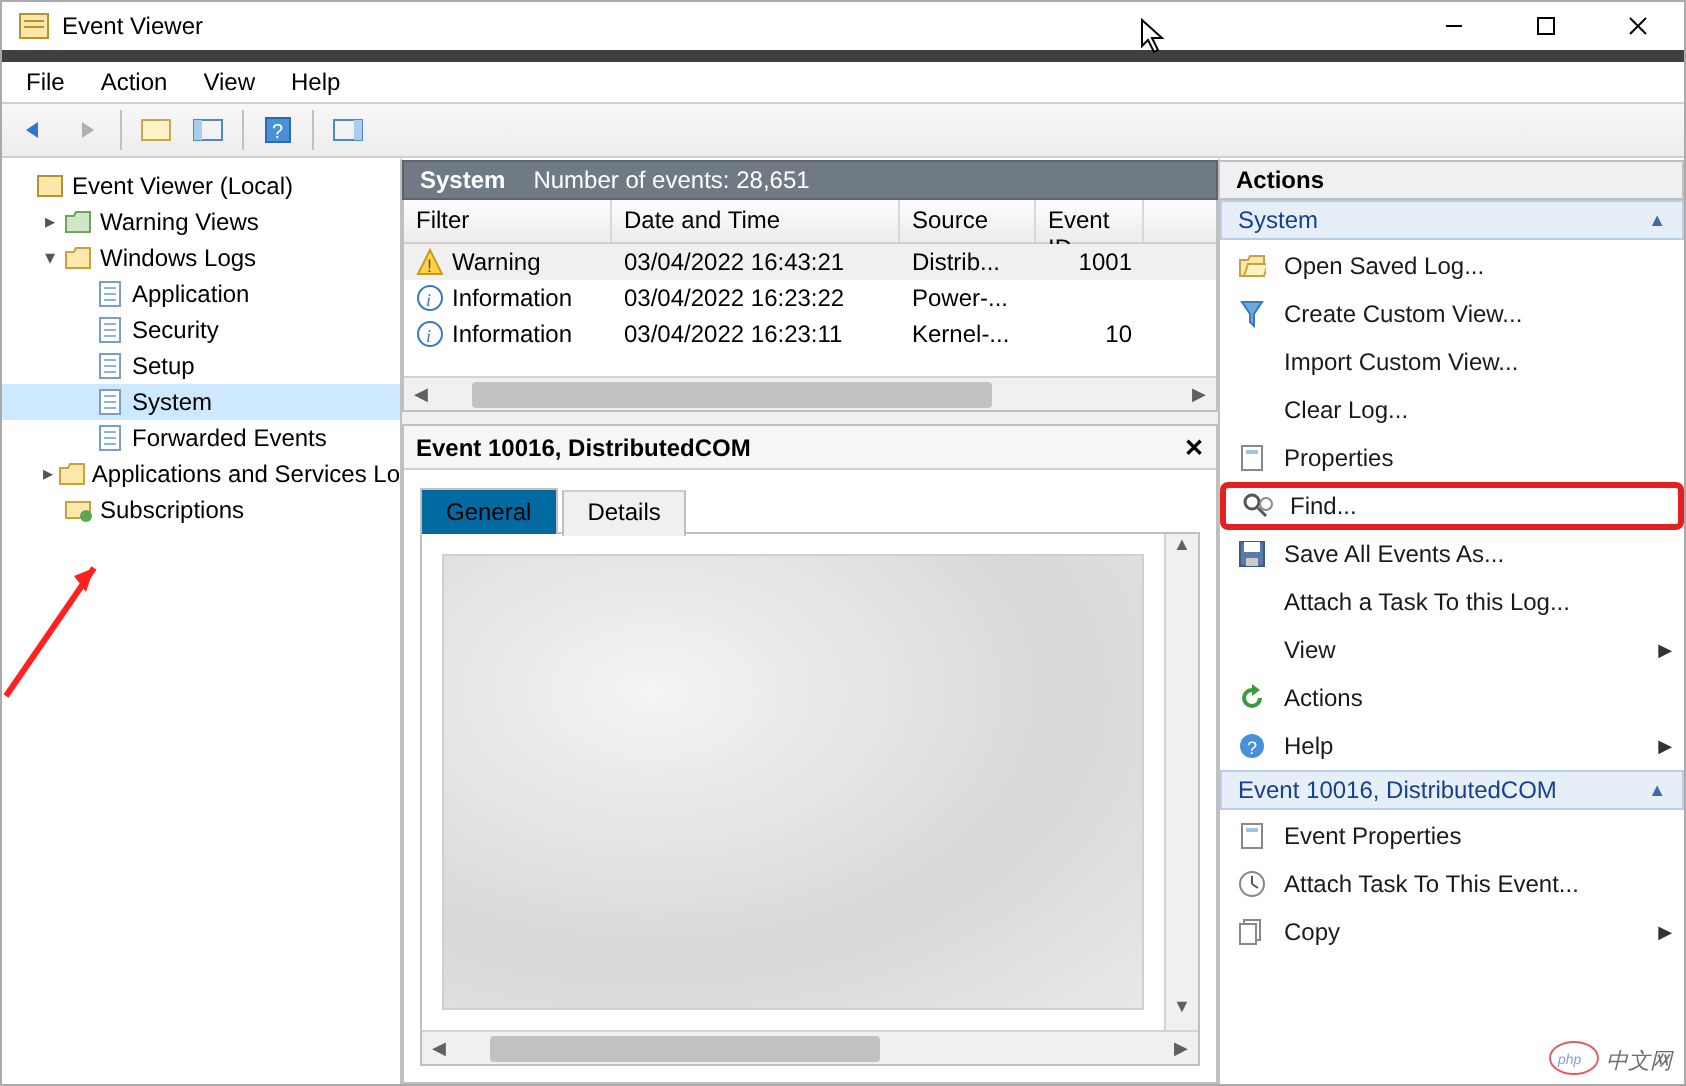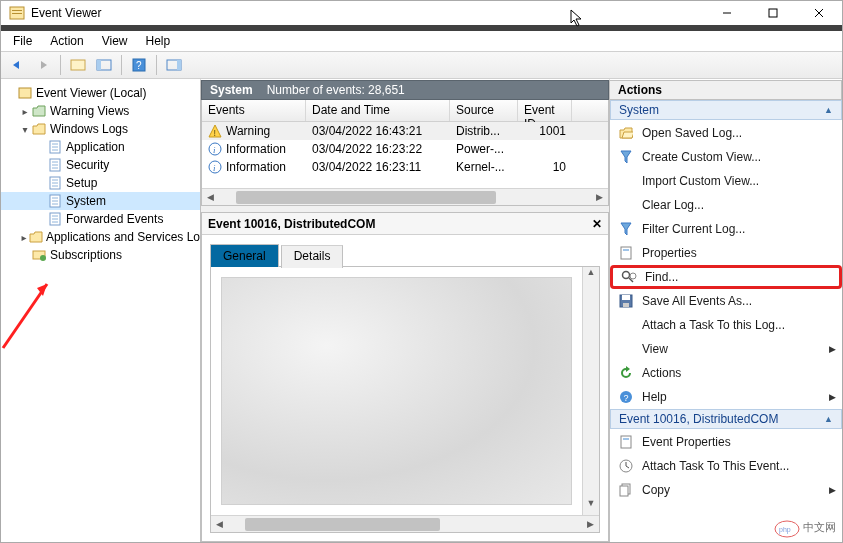--- a/index.html
+++ b/index.html
@@ -82,21 +82,21 @@
   .actions-body { flex: 1; overflow-y: auto; border-right: none; }
   .actions-group-hdr { background: #e6eef8; border: 1px solid #b8cee6; height: 20px; display: flex; align-items: center; justify-content: space-between; padding: 0 8px; font-size: 12px; color: #15428b; margin-bottom: 1px; }
   .actions-group-hdr .chev { font-size: 9px; color: #3a6ea5; }
   .action-item { display: flex; align-items: center; height: 24px; padding: 0 6px 0 8px; gap: 8px; font-size: 12px; color: #1a1a1a; }
   .action-icon { width: 16px; height: 16px; display: inline-flex; align-items: center; justify-content: center; }
   .action-item .sub { margin-left: auto; font-size: 9px; color: #333; }
   .highlight-box { border: 3px solid #e52020; border-radius: 4px; }
   
   .cursor { position: absolute; left: 569px; top: 8px; pointer-events: none; }
   
-  .watermark { position: absolute; right: 6px; bottom: 4px; display: flex; align-items: flex-start; gap: 3px; opacity: 0.85; font-size: 11px; color: #555; }
+  .watermark { position: absolute; right: 6px; bottom: 4px; display: flex; align-items: flex-end; gap: 3px; opacity: 0.85; font-size: 11px; color: #555; font-style: italic; }
 </style>
 </head>
 <body>
 
 <div class="titlebar">
   <span class="app-icon">
     <svg width="16" height="16">
         <rect x="1" y="2" width="14" height="12" fill="#fce8a8" stroke="#b89030"></rect>
         <rect x="3" y="5" width="10" height="1" fill="#b89030"></rect>
         <rect x="3" y="8" width="10" height="1" fill="#b89030"></rect>
@@ -288,21 +288,21 @@
     </svg>
   </div>
 
   <div class="pane center-pane">
     <div class="section-header">
       <strong>System</strong>
       <span class="hcount"><span>Number of events:</span> <span>28,651</span></span>
     </div>
     <div class="table-wrap">
       <div class="thead">
-        <div class="th" style="width:104px">Events</div>
+        <div class="th" style="width:104px">Filter</div>
         <div class="th" style="width:144px">Date and Time</div>
         <div class="th" style="width:68px">Source</div>
         <div class="th" style="width:54px">Event ID</div>
       </div>
       <div class="tbody" id="tbody">
           <div class="tr sel">
             <div class="td" style="width:104px">
               <span class="lvl-icon">
                 <svg width="14" height="14">
                   <path d="M7 1 L13 13 L1 13 Z" fill="#ffd24a" stroke="#c89b1c"></path>
@@ -415,28 +415,20 @@
           </div>
           <div class="action-item">
             <span class="action-icon">
               <svg width="14" height="14"></svg>
             </span>
             <span>Clear Log...</span>
           </div>
           <div class="action-item">
             <span class="action-icon">
               <svg width="12" height="14">
-                <path d="M1 1 L11 1 L7 7 L7 13 L5 11 L5 7 Z" fill="#6fa8dc" stroke="#3a78c4"></path>
-              </svg>
-            </span>
-            <span>Filter Current Log...</span>
-          </div>
-          <div class="action-item">
-            <span class="action-icon">
-              <svg width="12" height="14">
                 <rect x="1" y="1" width="10" height="12" fill="#fff" stroke="#888"></rect>
                 <rect x="3" y="3" width="6" height="2" fill="#a0c4e8"></rect>
               </svg>
             </span>
             <span>Properties</span>
           </div>
           <div class="action-item highlight-box">
             <span class="action-icon">
               <svg width="16" height="14">
                 <circle cx="5" cy="5" r="3.5" fill="none" stroke="#555" stroke-width="1.5"></circle>

